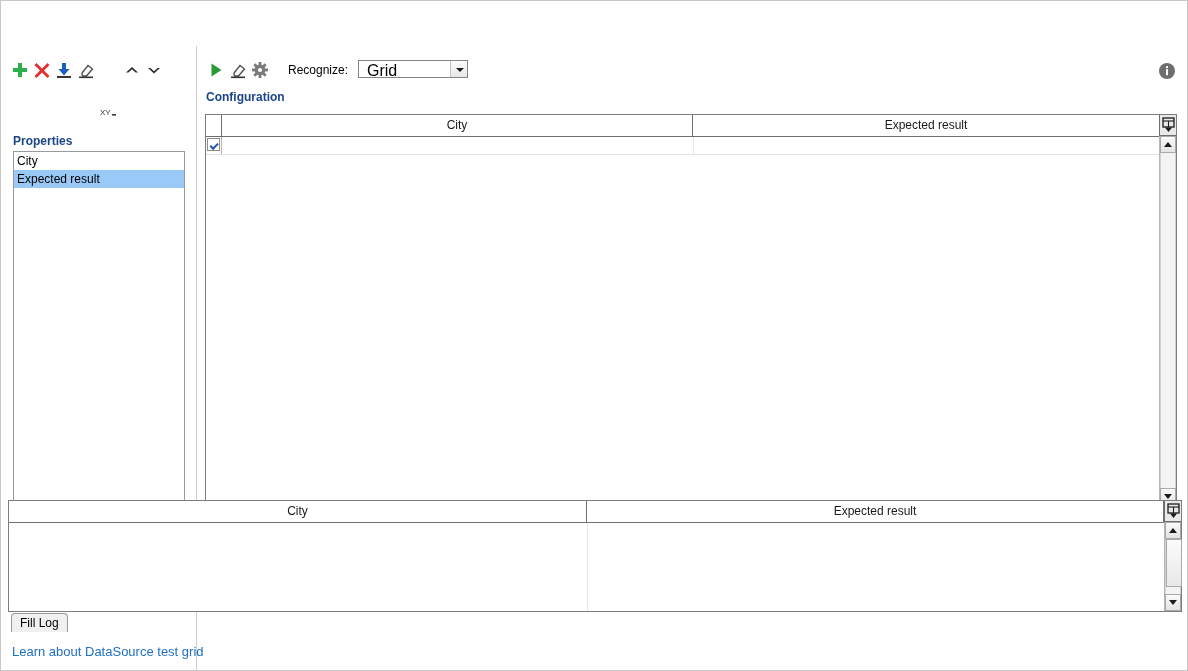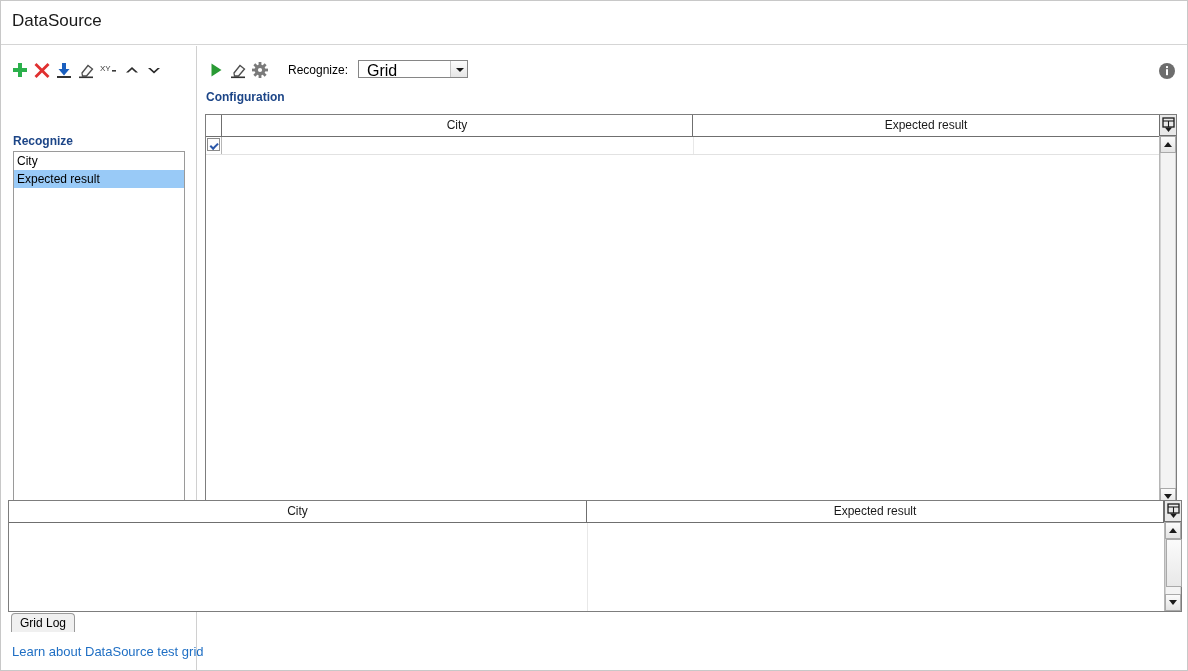--- a/index.html
+++ b/index.html
@@ -394,23 +394,20 @@
     text-decoration: none;
     font-family: "Liberation Sans", sans-serif;
     cursor: pointer;
   }
 </style>
 </head>
 <body>
 
 <div id="app">
 
-  <div id="titlebar">
-    <div id="title-text">DataSource</div>
-  </div>
 
   <div id="left-panel">
 
     <div id="left-toolbar">
 
       <div class="tbbtn" style="left:0px;">
         <svg width="20" height="20" viewBox="0 0 20 20">
           <rect x="8" y="3" width="4" height="14" fill="#2bb04c"></rect>
           <rect x="3" y="8" width="14" height="4" fill="#2bb04c"></rect>
         </svg>
@@ -430,41 +427,41 @@
         </svg>
       </div>
 
       <div class="tbbtn" style="left:66px;">
         <svg width="20" height="20" viewBox="0 0 20 20">
           <path d="M6 13 L12 5.5 L16.5 9 L10.5 16 L6.5 16 Z" fill="#fafafa" stroke="#4d4d4d" stroke-width="1.3"></path>
           <rect x="3" y="16.5" width="14" height="1.6" fill="#333333"></rect>
         </svg>
       </div>
 
-      <div class="tbbtn" style="left:88px;">
+      <div class="tbbtn" style="left:88px;margin-top:44px;">
         <svg width="20" height="20" viewBox="0 0 20 20">
           <text x="2" y="11" font-family="Liberation Sans, sans-serif" font-size="8" fill="#3a3a3a">XY</text>
           <rect x="14" y="10" width="4" height="1.6" fill="#3a3a3a"></rect>
         </svg>
       </div>
 
       <div class="tbbtn" style="left:112px;">
         <svg width="20" height="20" viewBox="0 0 20 20">
           <path d="M4 12.5 L10 7 L16 12.5 L13.6 12.5 L10 9.2 L6.4 12.5 Z" fill="#2b2b2b"></path>
         </svg>
       </div>
 
       <div class="tbbtn" style="left:134px;">
         <svg width="20" height="20" viewBox="0 0 20 20">
           <path d="M4 8 L10 13.5 L16 8 L13.6 8 L10 11.3 L6.4 8 Z" fill="#2b2b2b"></path>
         </svg>
       </div>
     </div>
 
-    <div id="properties-label">Recognize</div>
+    <div id="properties-label">Properties</div>
 
     <div id="properties-list">
       <div class="prop-item">City</div>
       <div class="prop-item selected">Expected result</div>
     </div>
 
     <a id="left-link" href="#">Learn about data sources</a>
   </div>
 
   <div id="right-panel">
@@ -586,16 +583,16 @@
       </div>
       <div class="sb-track" style="top:17px; height:55px;">
         <div class="sb-thumb" style="top:0px; height:48px;"></div>
       </div>
       <div class="sb-arrow" style="top:72px;">
         <div class="tri tri-down"></div>
       </div>
     </div>
   </div>
 
-  <div id="log-tab">Grid Log</div>
+  <div id="log-tab">Fill Log</div>
 
   <a id="bottom-link" href="#">Learn about DataSource test grid</a>
 </div>
 
 </body></html>

